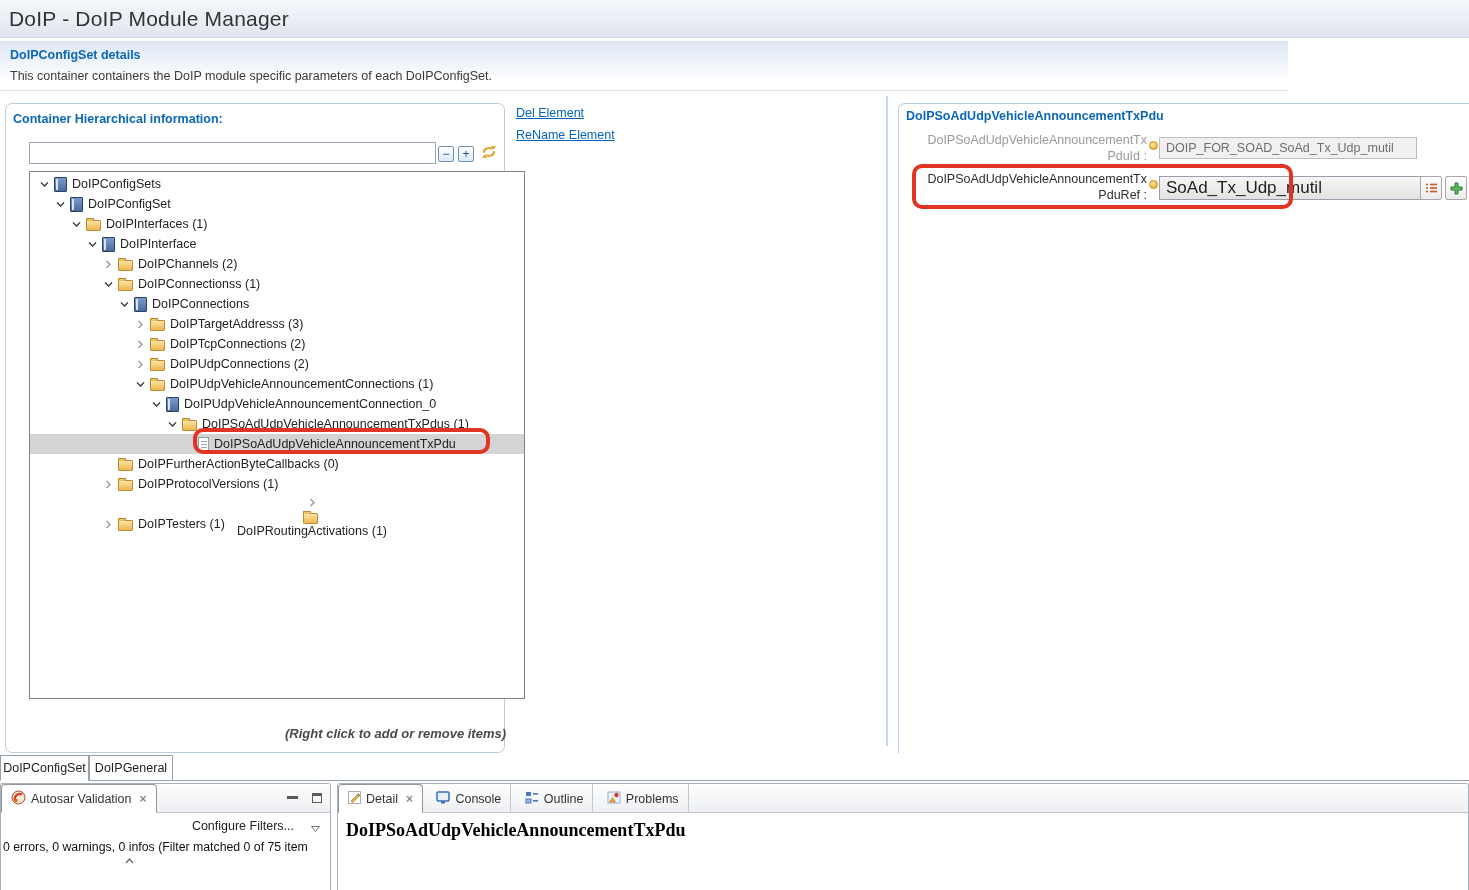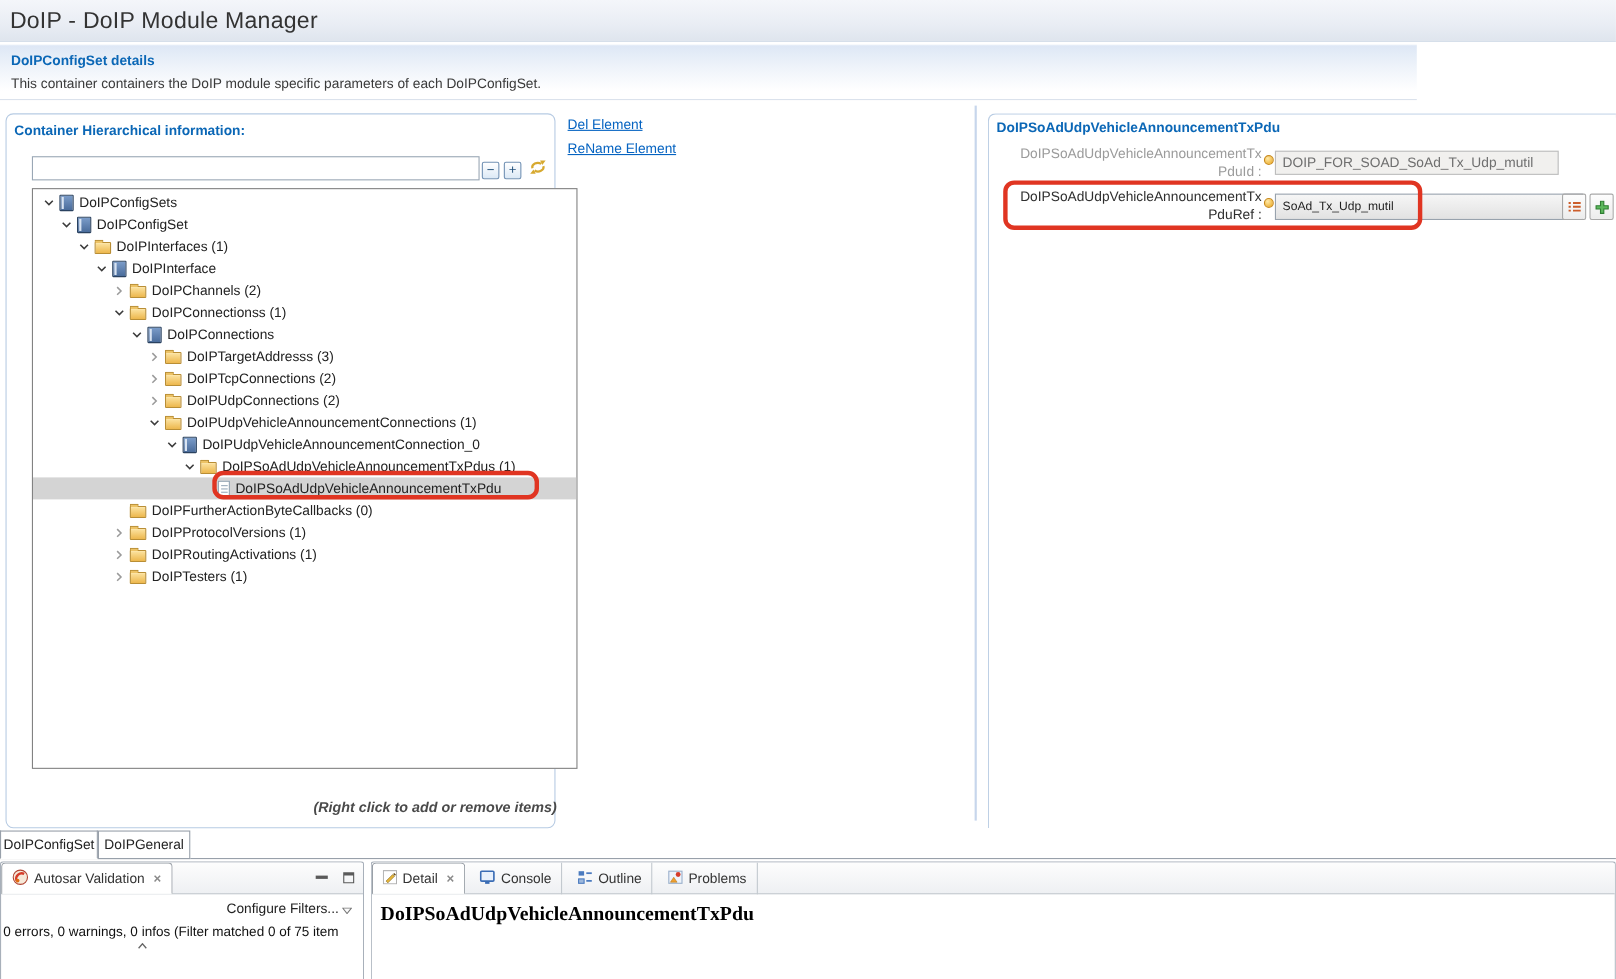--- a/index.html
+++ b/index.html
@@ -65,21 +65,21 @@
   .field-label { position:absolute; width:246px; text-align:right; font-size:12.5px; line-height:16px; }
   .lab-gray { color:#9b9b9b; }
   .lab-dark { color:#2f2f2f; }
   .bulb { position:absolute; width:9px; height:9px; border-radius:50%;
     background:radial-gradient(circle at 35% 30%, #ffe9a8, #eaa61c); border:1px solid #c8891a; }
   .txt-disabled { position:absolute; left:260px; top:33px; width:258px; height:22px;
     background:#f1f0ee; border:1px solid #bdbdbd; color:#6f6f6f; font-size:12.5px; padding:0 6px;
     font-family:"Liberation Sans",sans-serif; }
   .combo { position:absolute; left:260px; top:72px; width:280px; height:24px;
     background:linear-gradient(180deg,#f6f6f6,#e2e2e2); border:1px solid #98a2ad;
-    display:flex; align-items:center; padding:0 6px; font-size:11px; color:#1e1e1e; }
+    display:flex; align-items:center; padding:0 6px; font-size:17px; color:#1e1e1e; }
   .combo .chev { margin-left:auto; }
   .sqbtn { position:absolute; width:22px; height:24px; background:linear-gradient(180deg,#fdfdfd,#ececec);
     border:1px solid #a8a8a8; border-radius:2px; display:flex; align-items:center; justify-content:center; }
 
   
   .annot { position:absolute; border:4px solid #e03522; border-radius:10px; pointer-events:none; z-index:9; }
 
   
   .edit-tabs { position:absolute; left:0; top:755px; width:1469px; height:26px; border-bottom:1px solid #98a0aa; }
   .etab { position:absolute; top:0; height:26px; display:flex; align-items:center; justify-content:center;
@@ -96,21 +96,21 @@
   .vtab { display:inline-flex; align-items:center; gap:5px; height:29px; padding:0 9px;
     font-size:12.5px; color:#333; border-right:1px solid #c3c9cf; vertical-align:top; }
   .vtab.active { background:#fff; border:1px solid #8f969e; border-bottom:1px solid #fff;
     border-radius:4px 4px 0 0; position:relative; z-index:2; }
   .closex { font-size:12px; color:#8a8a8a; font-weight:bold; margin-left:3px; }
   .winbtns { position:absolute; right:8px; top:9px; display:flex; gap:14px; align-items:center; }
   .min-glyph { width:11px; height:4px; border-top:3px solid #5a5a5a; }
   .max-glyph { width:10px; height:10px; border:1px solid #5a5a5a; border-top:3px solid #5a5a5a; }
 
   .filters-row { position:absolute; left:0; top:29px; width:100%; height:26px; }
-  .filters-label { position:absolute; right:22px; top:6px; font-size:12.5px; color:#222; }
+  .filters-label { position:absolute; right:36px; top:6px; font-size:12.5px; color:#222; }
   .viewmenu { position:absolute; right:10px; top:5px; }
   .summary { position:absolute; left:2px; top:56px; font-size:12.3px; color:#111; white-space:nowrap; }
   .tblhead { position:absolute; left:0; top:72px; width:100%; height:26px; border-top:1px solid #c9c9c9;
     border-bottom:1px solid #c9c9c9; background:#fff; }
   .tblhead .col1 { position:absolute; left:8px; top:6px; font-size:12.5px; color:#111; }
   .tblhead .col2 { position:absolute; left:266px; top:6px; font-size:12.5px; color:#111; }
   .tblhead .coldiv { position:absolute; left:260px; top:0; width:1px; height:26px; background:#c9c9c9; }
   .sortcaret { position:absolute; left:124px; top:66px; z-index:3; }
 
   .detail-heading { position:absolute; left:8px; top:36px; font-family:"Liberation Serif",serif;
@@ -277,21 +277,21 @@
         </div>
         <div class="tree-row" style="padding-left: 70px;">
           <span class="arrow">
             <svg width="9" height="9" viewBox="0 0 9 9">
               <polyline points="2.5,1 6,4.5 2.5,8" fill="none" stroke="#9a9a9a" stroke-width="1.4"></polyline>
             </svg>
           </span>
           <span class="ticon icon-folder"></span>
           <span>DoIPProtocolVersions (1)</span>
         </div>
-        <div class="tree-row" style="padding-left: 70px;">
+        <div class="tree-row" style="padding-left: 70px; flex-direction: column;">
           <span class="arrow">
             <svg width="9" height="9" viewBox="0 0 9 9">
               <polyline points="2.5,1 6,4.5 2.5,8" fill="none" stroke="#9a9a9a" stroke-width="1.4"></polyline>
             </svg>
           </span>
           <span class="ticon icon-folder"></span>
           <span>DoIPRoutingActivations (1)</span>
         </div>
         <div class="tree-row" style="padding-left: 70px;">
           <span class="arrow">

